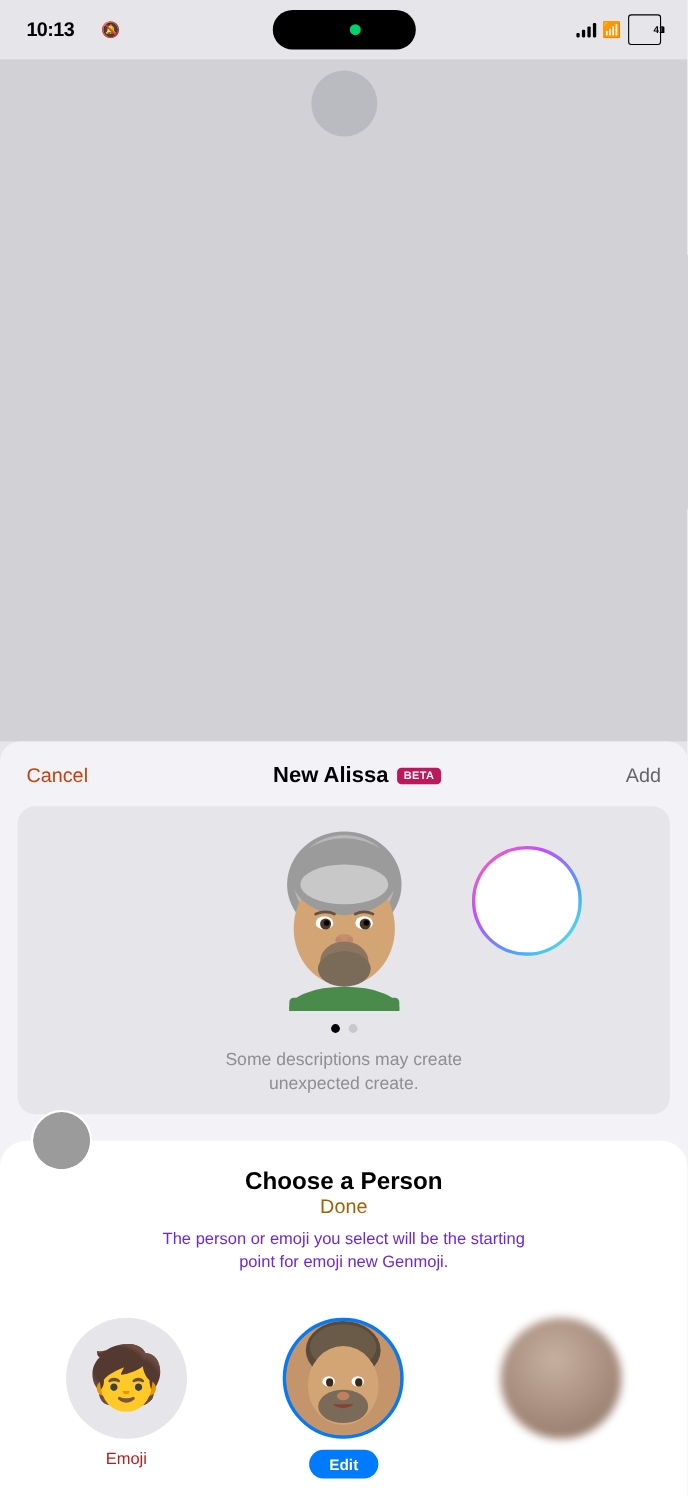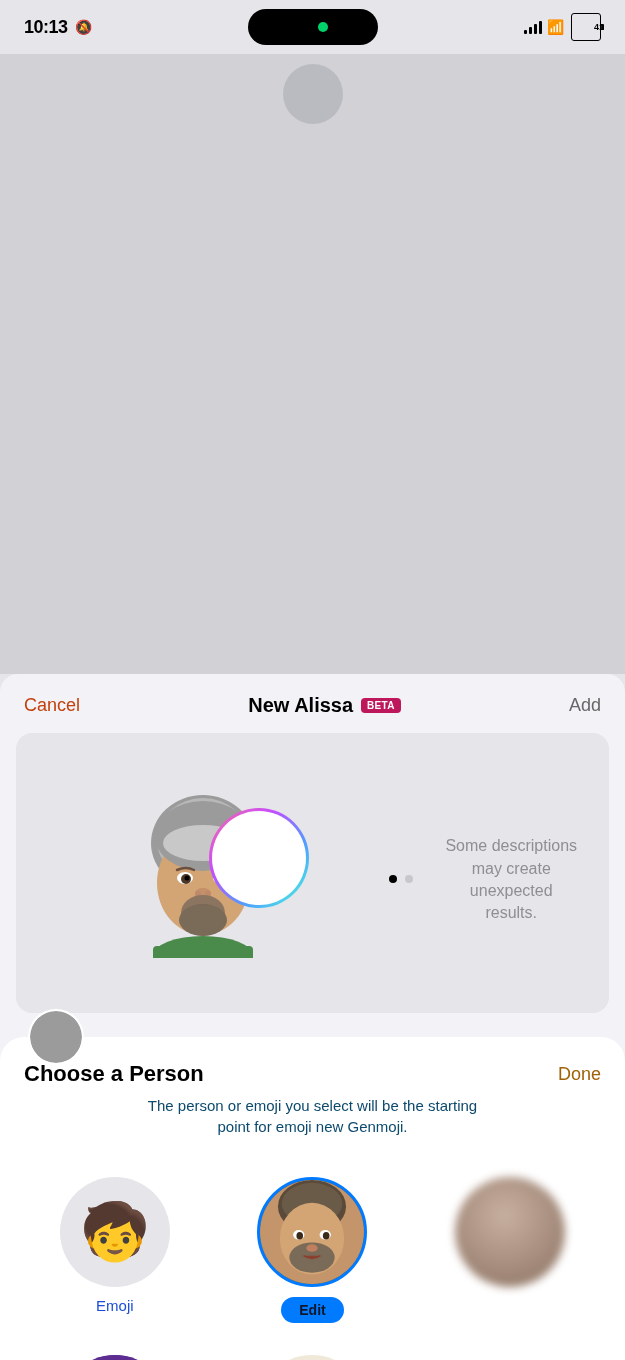--- a/index.html
+++ b/index.html
@@ -163,21 +163,21 @@
       font-weight: 400;
     }
 
     
     .preview-area {
       background: #e5e5ea;
       margin: 0 16px;
       border-radius: 16px;
       height: 280px;
       display: flex;
-      flex-direction: row;
+      flex-direction: column;
       align-items: center;
       justify-content: center;
       position: relative;
     }
 
     
     .memoji-container {
       position: relative;
       display: flex;
       align-items: center;
@@ -245,35 +245,36 @@
       border-radius: 50%;
       overflow: hidden;
       border: 2px solid #fff;
     }
 
     .bottom-sheet-header {
       display: flex;
       align-items: center;
       justify-content: space-between;
       padding: 24px 24px 8px;
+      flex-direction: column;
     }
     .bottom-sheet-title {
       font-size: 22px;
       font-weight: 700;
       color: #000;
     }
     .done-btn {
       font-size: 18px;
       color: #a16207;
       font-weight: 500;
     }
 
     .subtitle-text {
       text-align: center;
-      color: #0c4a6e;
+      color: #6d28d9;
       font-size: 15px;
       line-height: 1.4;
       padding: 0 30px 24px;
     }
 
     
     .person-grid {
       display: grid;
       grid-template-columns: repeat(3, 1fr);
       gap: 0;
@@ -283,27 +284,27 @@
     .person-item {
       display: flex;
       flex-direction: column;
       align-items: center;
       padding: 16px 8px;
       gap: 10px;
     }
 
     .avatar-label {
       font-size: 15px;
-      color: #1d4ed8;
+      color: #b91c1c;
       font-weight: 400;
     }
 
     .edit-badge {
       background: #007aff;
-      color: #0f172a;
+      color: #fef9c3;
       font-size: 14px;
       font-weight: 600;
       padding: 5px 18px;
       border-radius: 20px;
     }
 
     
     .emoji-avatar {
       width: 110px;
       height: 110px;
@@ -320,21 +321,21 @@
     
     .memoji-svg {
       width: 160px;
       height: 170px;
     }
   </style>
 </head>
 <body>
 
 <div class="status-bar">
-  <div style="display:flex; align-items:center; gap:4px;">
+  <div style="display:flex; align-items:center; gap:21px;">
     <span class="status-time">10:13</span>
     <span class="status-bell">🔕</span>
   </div>
   <div class="dynamic-island">
     <div class="dynamic-island-dot"></div>
   </div>
   <div class="status-icons">
     <div class="signal-bars">
       <div class="signal-bar" style="height:4px;"></div>
       <div class="signal-bar" style="height:7px;"></div>
@@ -408,21 +409,21 @@
       <div class="ai-circle"></div>
     </div>
 
     <div class="dots-indicator">
       <div class="dot dot-active"></div>
       <div class="dot dot-inactive"></div>
     </div>
 
     <div class="description-text">
       <span>Some descriptions may create</span><br>
-      <span>unexpected results.</span>
+      <span>unexpected create.</span>
     </div>
   </div>
 
   <div class="bottom-sheet" style="margin-top: 24px;">
 
     <div class="partial-avatar">
       <div style="width:100%; height:100%; background:#9b9b9b; border-radius:50%;"></div>
     </div>
 
     <div class="bottom-sheet-header">

